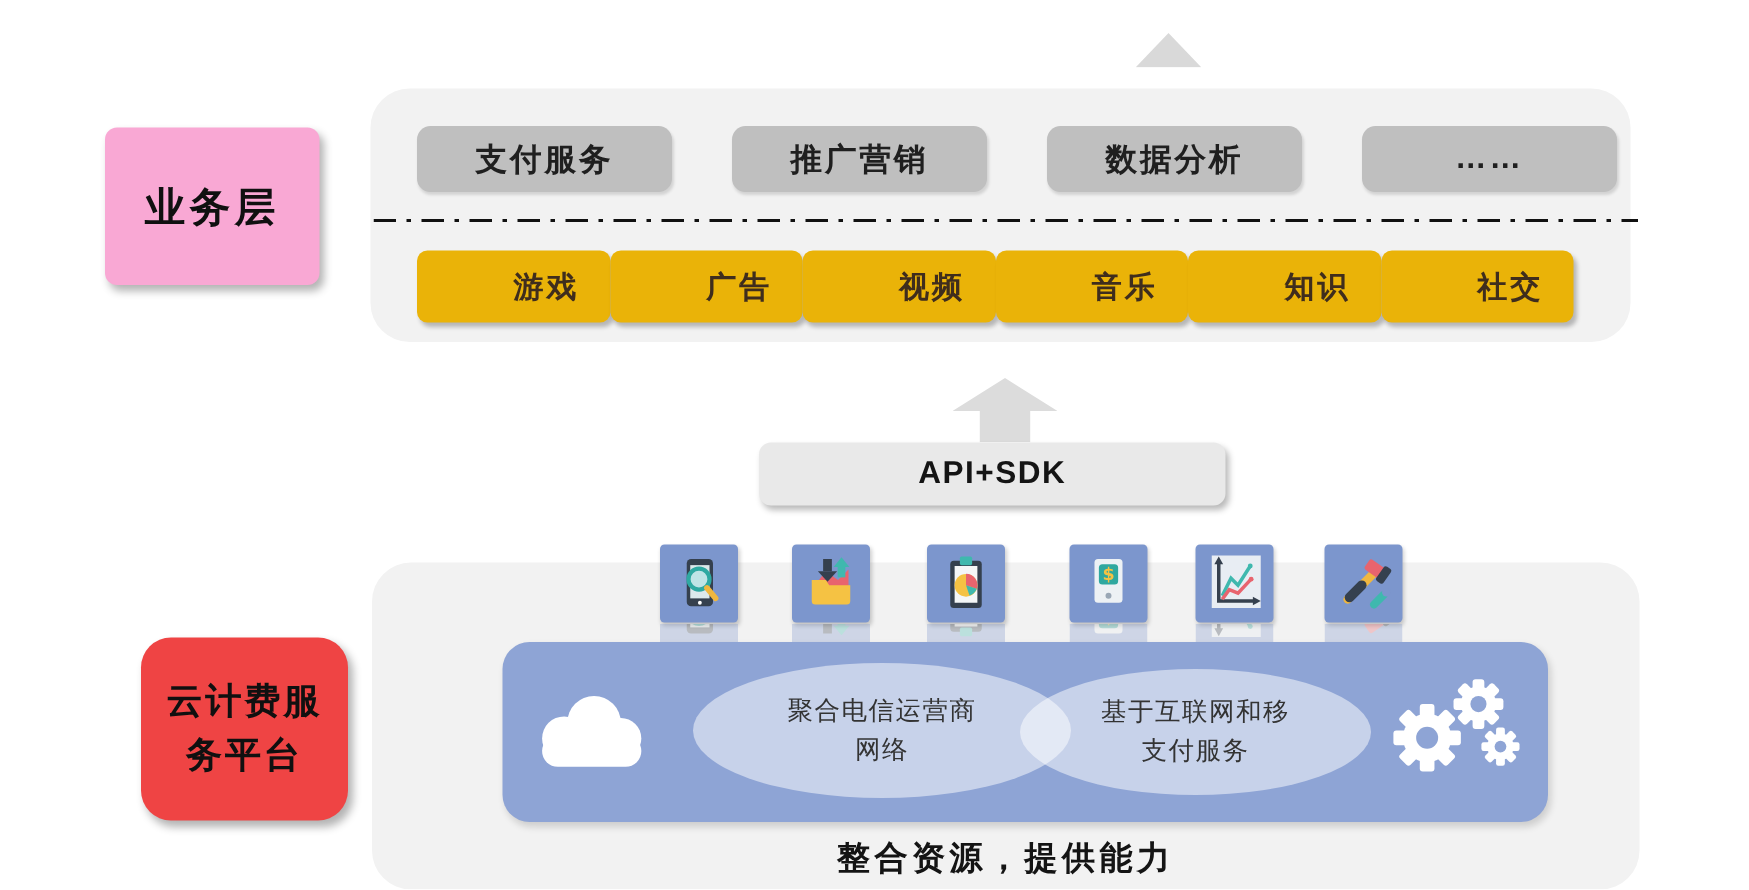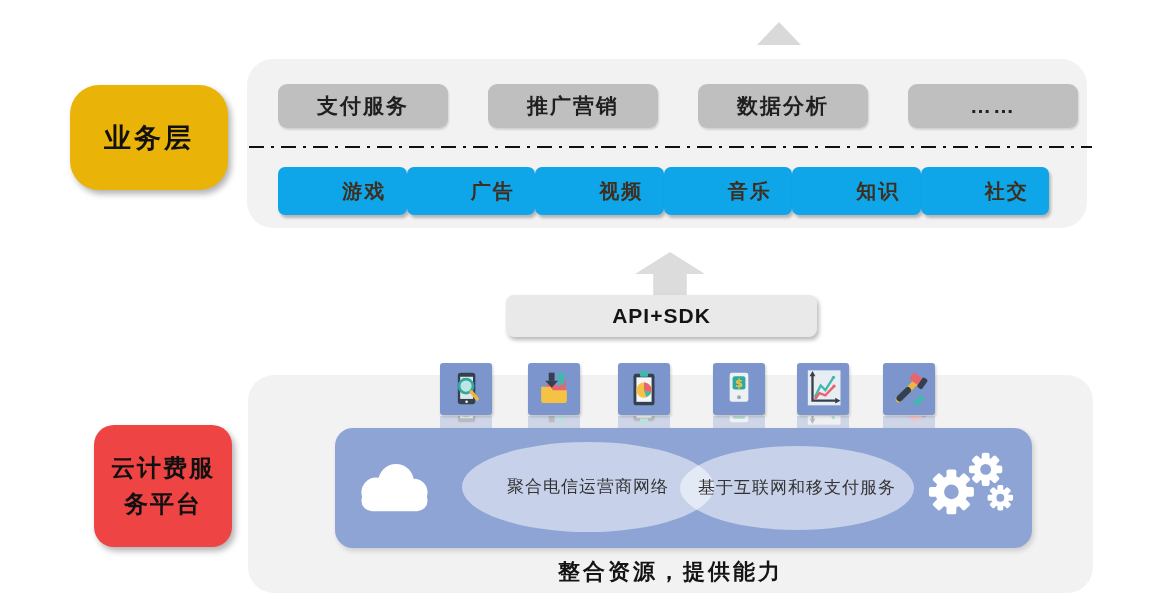--- a/index.html
+++ b/index.html
@@ -20,36 +20,36 @@
   .row-top { left:31px; top:25px; width:800px; }
   .row-bottom { left:31px; top:108px; width:771px; }
 
   .btn-gray {
     width:170px; height:44px; background:#BFBFBF; border-radius:9px;
     display:flex; align-items:center; justify-content:center;
     font-size:21px; font-weight:bold; color:#1f1f1f; letter-spacing:2px;
     box-shadow:1px 2px 2px rgba(0,0,0,.13);
   }
   .btn-orange {
-    width:116px; height:48px; background:#0ea5e9; border-radius:7px;
+    width:116px; height:48px; background:#eab308; border-radius:7px;
     display:flex; align-items:center; justify-content:center;
     font-size:20px; font-weight:bold; color:#3f2d1d; letter-spacing:2px;
     box-shadow:2px 3px 3px rgba(0,0,0,.25);
     padding-left:44px;
   }
   .dashline { position:absolute; left:2px; top:86px; width:843px; height:4px; }
 
   .label-box {
     position:absolute; display:flex; align-items:center; justify-content:center;
     text-align:center; font-weight:bold; color:#101010;
     box-shadow:3px 4px 6px rgba(0,0,0,.3);
   }
   #label-business {
-    left:70px; top:85px; width:158px; height:105px; background:#eab308;
-    border-radius:29px; font-size:27px; letter-spacing:3px;
+    left:70px; top:85px; width:143px; height:105px; background:#f9a8d4;
+    border-radius:8px; font-size:27px; letter-spacing:3px;
   }
   #label-platform {
     left:94px; top:425px; width:138px; height:122px; background:#ef4444;
     border-radius:20px; font-size:24px; line-height:1.5; letter-spacing:2px;
   }
 
   .block-arrow {
     position:absolute; left:635px; top:252px; width:70px; height:43px; background:#DCDCDC;
     clip-path:polygon(50% 0,100% 51%,74% 51%,74% 100%,26% 100%,26% 51%,0 51%);
   }
@@ -73,21 +73,21 @@
   .refl .sq {
     box-shadow:none;
   }
 
   #band {
     position:absolute; left:335px; top:428px; width:697px; height:120px;
     background:#8EA4D5; border-radius:18px; box-shadow:2px 3px 5px rgba(0,0,0,.15);
   }
   .ellipse {
     position:absolute; background:rgba(255,255,255,.5); border-radius:50%;
-    display:flex; flex-direction:row; align-items:center; justify-content:center;
+    display:flex; flex-direction:column; align-items:center; justify-content:center;
     font-size:17px; color:#333333; line-height:1.55; letter-spacing:1px;
   }
   #ellipse1 { left:127px; top:14px; width:252px; height:90px; }
   #ellipse2 { left:345px; top:18px; width:234px; height:84px; }
   #cloud   { position:absolute; left:18px; top:26px; }
   #gears   { position:absolute; right:18px; top:22px; }
 
   #caption {
     position:absolute; left:0; top:182px; width:100%; text-align:center;
     font-size:22px; font-weight:bold; color:#141414; letter-spacing:3px;

